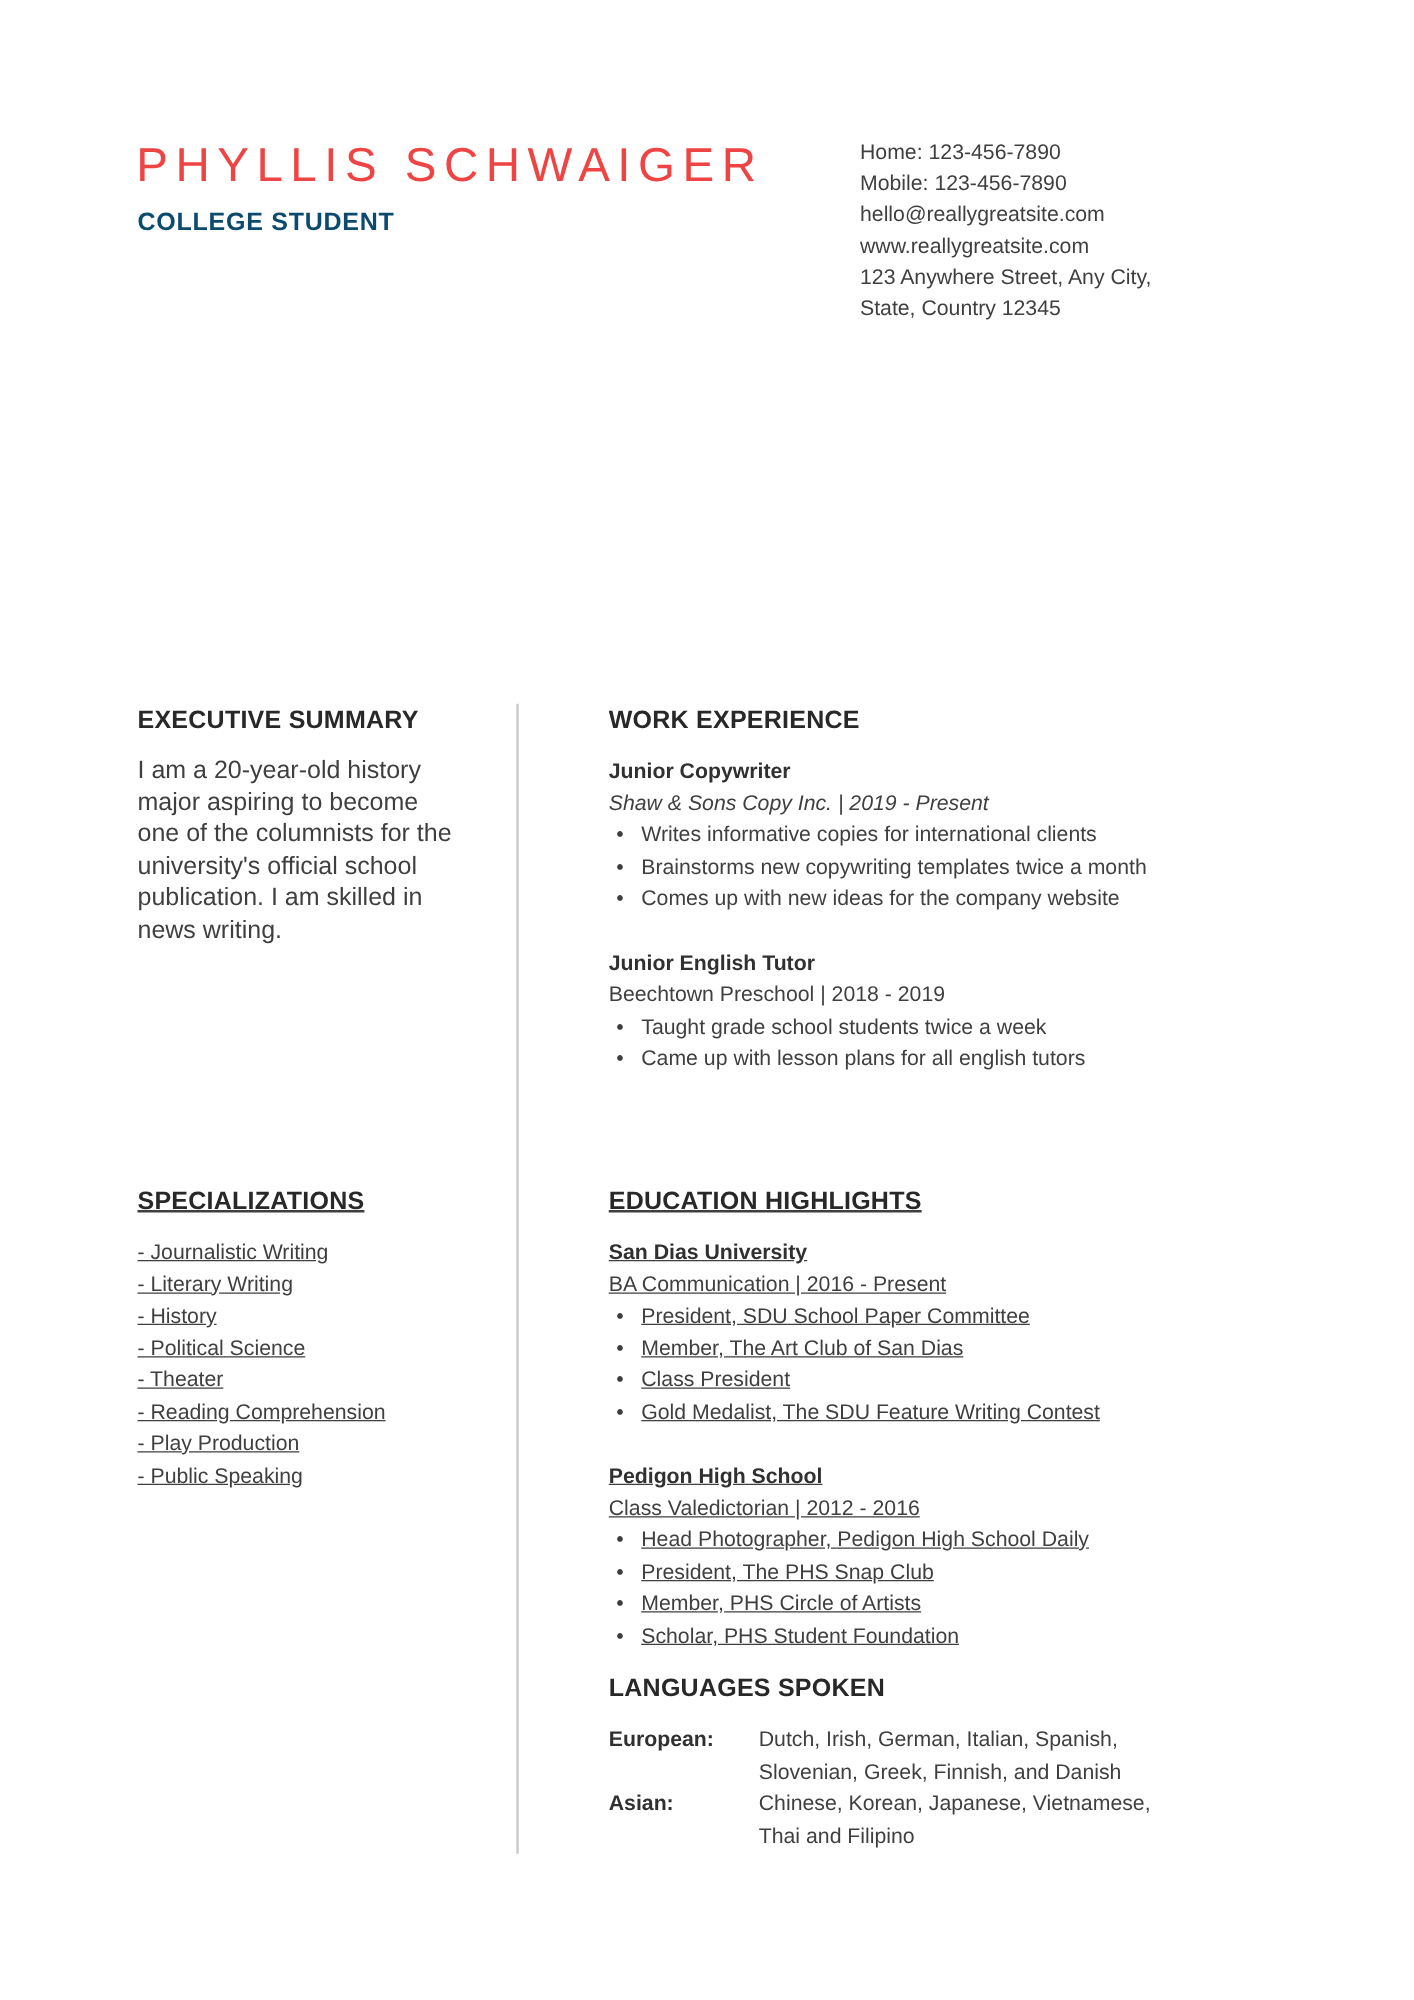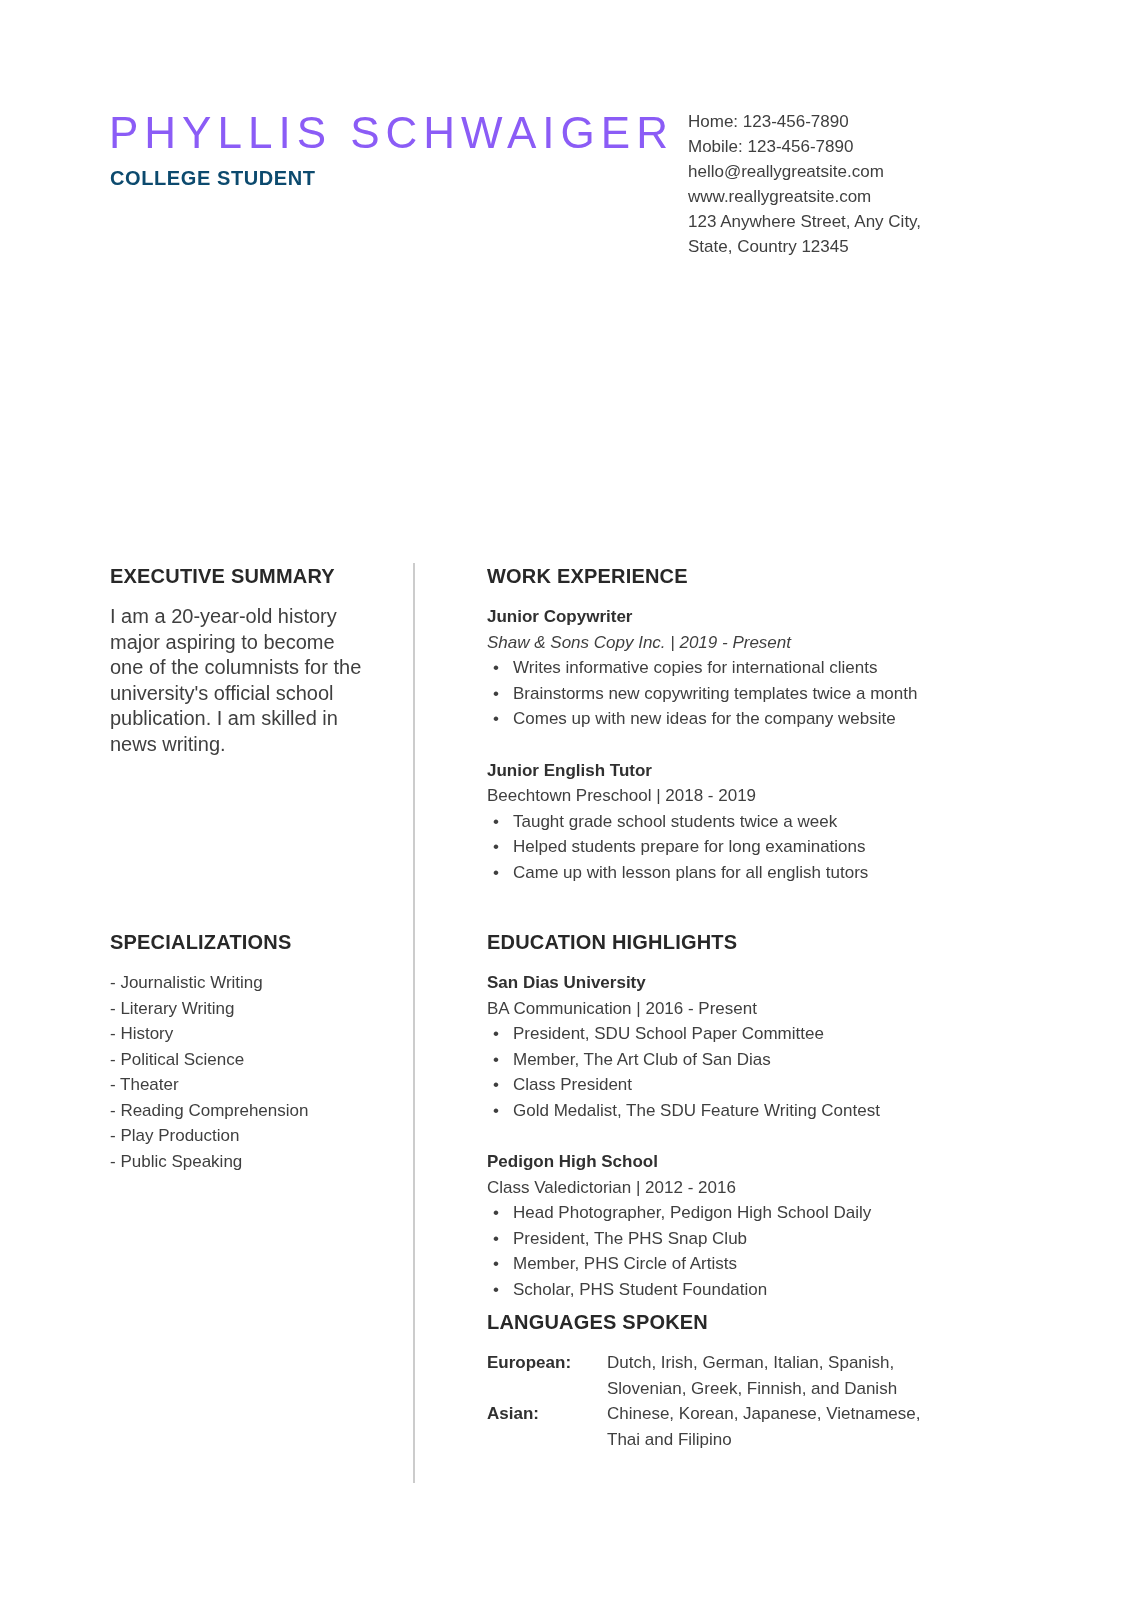--- a/index.html
+++ b/index.html
@@ -11,25 +11,25 @@
     font-family: "Liberation Sans", sans-serif;
     color: #3f3f3f;
     overflow: hidden;
   }
 
   
   .name {
     position: absolute;
     left: 109px;
     top: 110px;
-    font-size: 44px;
+    font-size: 38px;
     line-height: 46px;
     font-weight: 300;
     letter-spacing: 6px;
-    color: #8b5cf6;
+    color: #ef4444;
     white-space: nowrap;
   }
   .role {
     position: absolute;
     left: 110px;
     top: 167px;
     font-size: 20px;
     font-weight: 700;
     letter-spacing: 0.6px;
     color: #0c4a6e;
@@ -49,22 +49,22 @@
     left: 413px;
     top: 563px;
     width: 2px;
     height: 920px;
     background: #cccccc;
   }
   .col-left  { position: absolute; left: 110px; top: 563px; width: 290px; }
   .col-right { position: absolute; left: 487px; top: 563px; width: 530px; }
   .section   { position: absolute; left: 0; width: 100%; }
   .sec-top   { top: 0; }
-  .sec-mid   { top: 366px; }
-  .sec-lang  { top: 746px; }
+  .sec-mid   { top: 385px; text-decoration: underline; }
+  .sec-lang  { top: 775px; }
 
   h2.sec-heading {
     font-size: 20px;
     line-height: 26px;
     font-weight: 700;
     letter-spacing: 0.2px;
     color: #282828;
     margin: 0 0 15px 0;
   }
 
@@ -176,21 +176,20 @@
           <li>Brainstorms new copywriting templates twice a month</li>
           <li>Comes up with new ideas for the company website</li>
         </ul>
       </div>
 
       <div class="job">
         <div class="entry-title">Junior English Tutor</div>
         <div class="entry-sub">Beechtown Preschool | 2018 - 2019</div>
         <ul class="bullets">
           <li>Taught grade school students twice a week</li>
-          <li>Helped students prepare for long examinations</li>
           <li>Came up with lesson plans for all english tutors</li>
         </ul>
       </div>
     </div>
 
     <div class="section sec-mid">
       <h2 class="sec-heading">EDUCATION HIGHLIGHTS</h2>
 
       <div class="school">
         <div class="entry-title">San Dias University</div>

